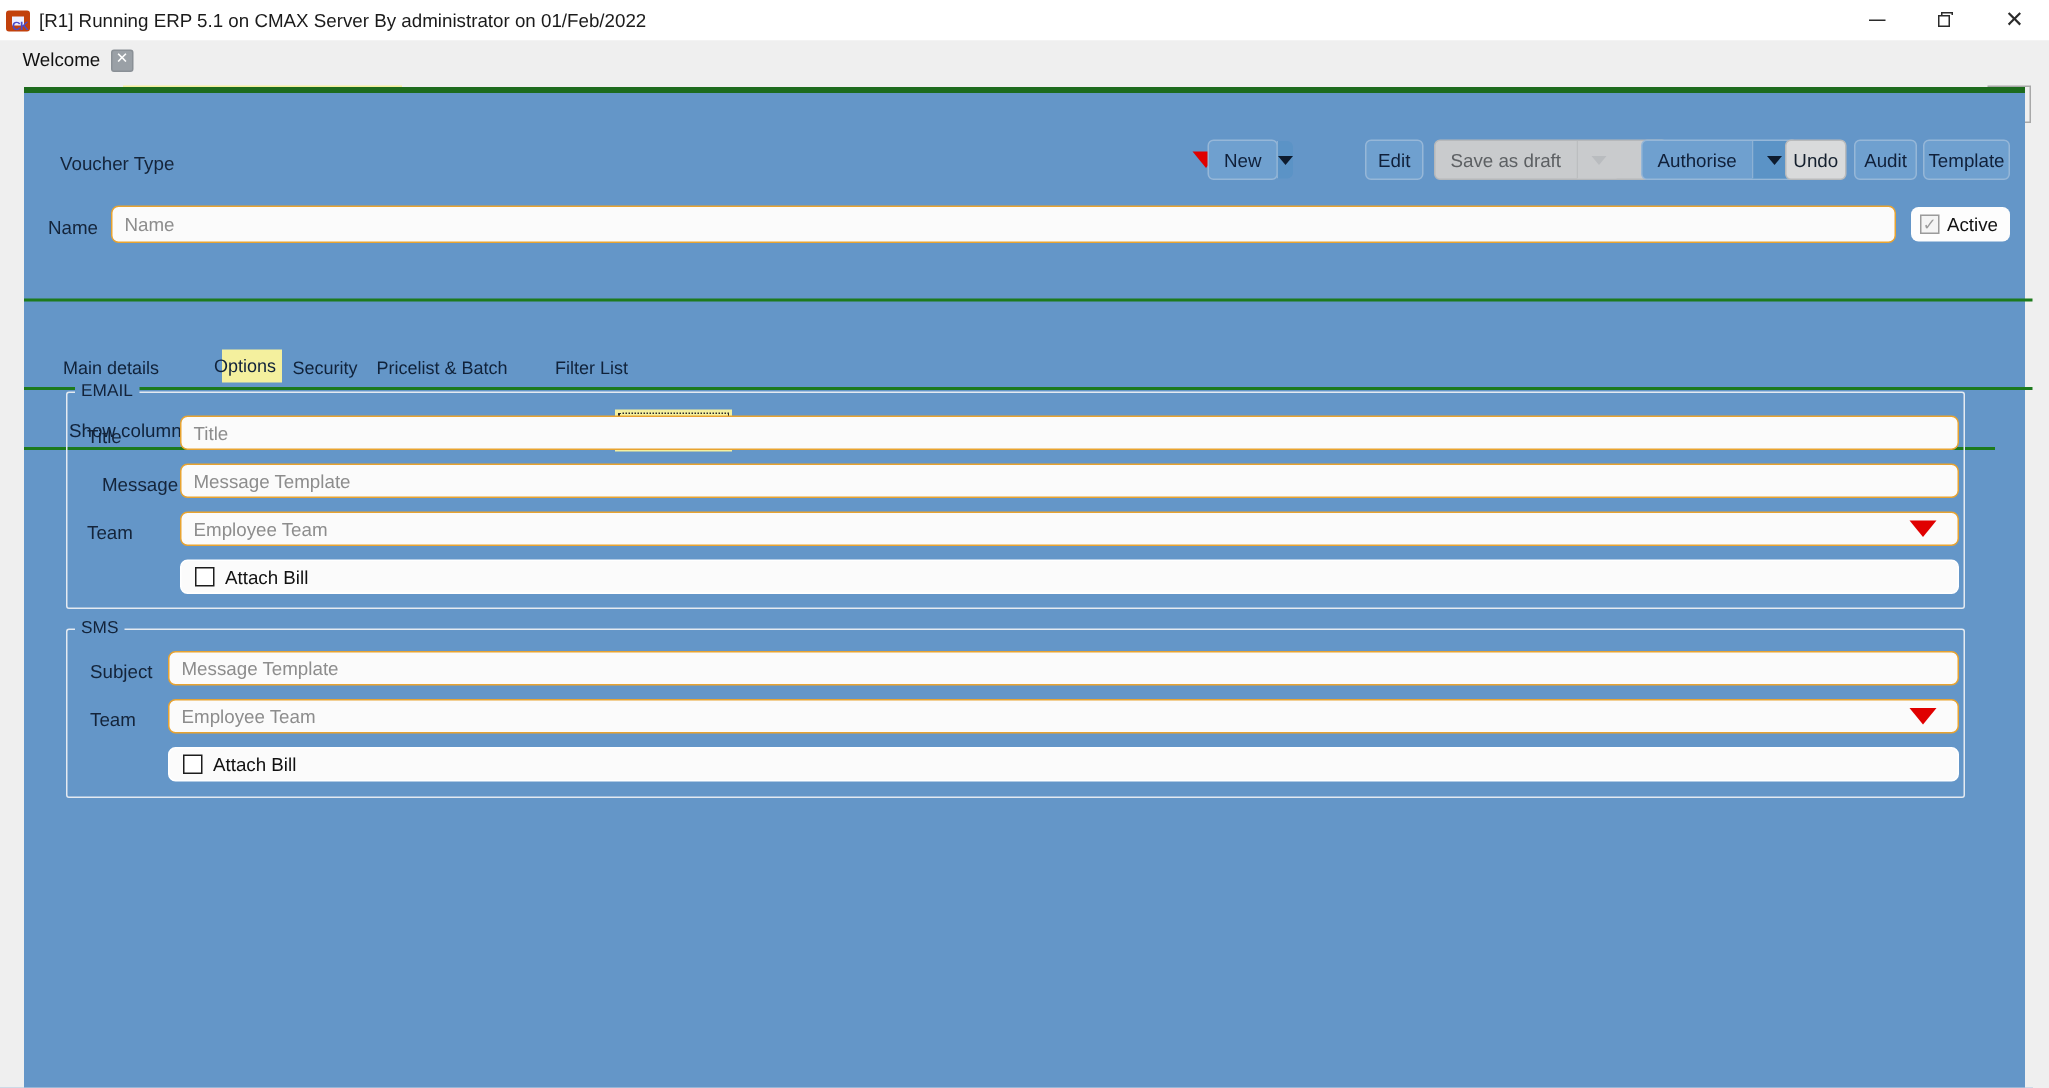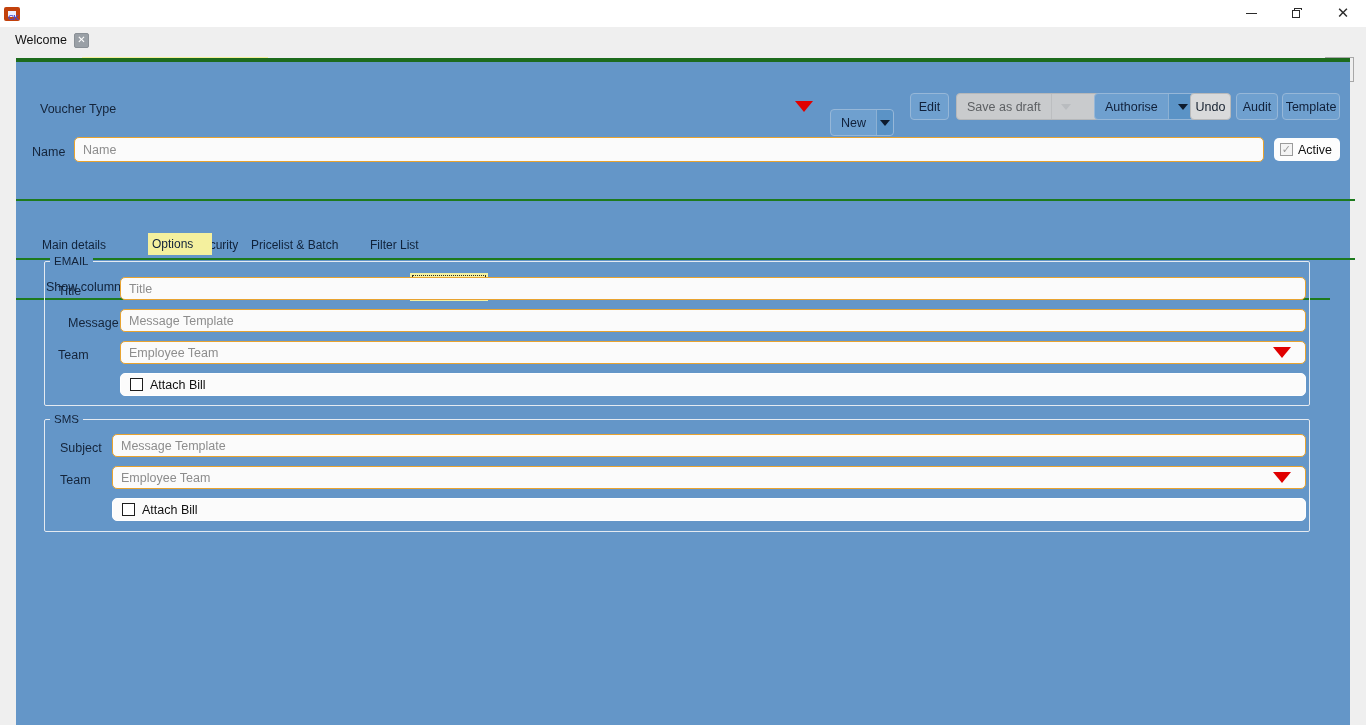--- a/index.html
+++ b/index.html
@@ -212,20 +212,21 @@
     background: #6496c8;
     padding: 0 4px;
     white-space: nowrap;
   }
 </style>
 </head>
 <body>
 
 <div id="titlebar">
   <div id="app-logo">CK</div>
+  <div id="title-text">[R1] Running ERP 5.1 on CMAX Server By administrator on 01/Feb/2022</div>
   <div id="wincontrols">
     <div>
         <div class="glyph-min"></div>
       </div>
     <div>
       <div class="glyph-max">
           <span class="a"></span>
           <span class="b"></span>
         </div>
     </div>
@@ -245,21 +246,21 @@
     <span class="tab-close red">✕</span>
   </div>
   <div id="tab-add">+</div>
 </div>
 
 <div id="form">
 
   <div class="lbl" style="left:24px; top:40px;">Voucher Type</div>
   <div class="redarrow" style="left:779px; top:39px;"></div>
 
-  <div class="tbtn" style="left:814px; top:31px; width:64px;margin-top:16px;">
+  <div class="tbtn" style="left:789px; top:31px; width:47px;">
     <span class="cap">New</span>
     <span class="split">
         <i class="downarrow"></i>
       </span>
   </div>
 
   <div class="tbtn" style="left:894px; top:31px; width:39px; justify-content:center;">
     <span class="cap">Edit</span>
   </div>
 
@@ -293,21 +294,21 @@
     <span class="cbox dis">✓</span>
     <span>Active</span>
   </div>
 
   <div class="mtab" style="left:22px;">
       <span>Main details</span>
     </div>
   <div class="mtab" style="left:175px;">
       <span>Security</span>
     </div>
-  <div class="mtab sel" style="left:132px; top:171px; width:64px; justify-content:flex-start;">
+  <div class="mtab sel" style="left:132px; top:171px; width:40px; justify-content:flex-end;">
       <span>Options</span>
     </div>
   <div class="mtab" style="left:231px;">
       <span>Pricelist &amp; Batch</span>
     </div>
   <div class="mtab" style="left:350px;">
       <span>Filter List</span>
     </div>
 
   <div class="greenline" style="left:0px; top:137px; width:1339px;"></div>

